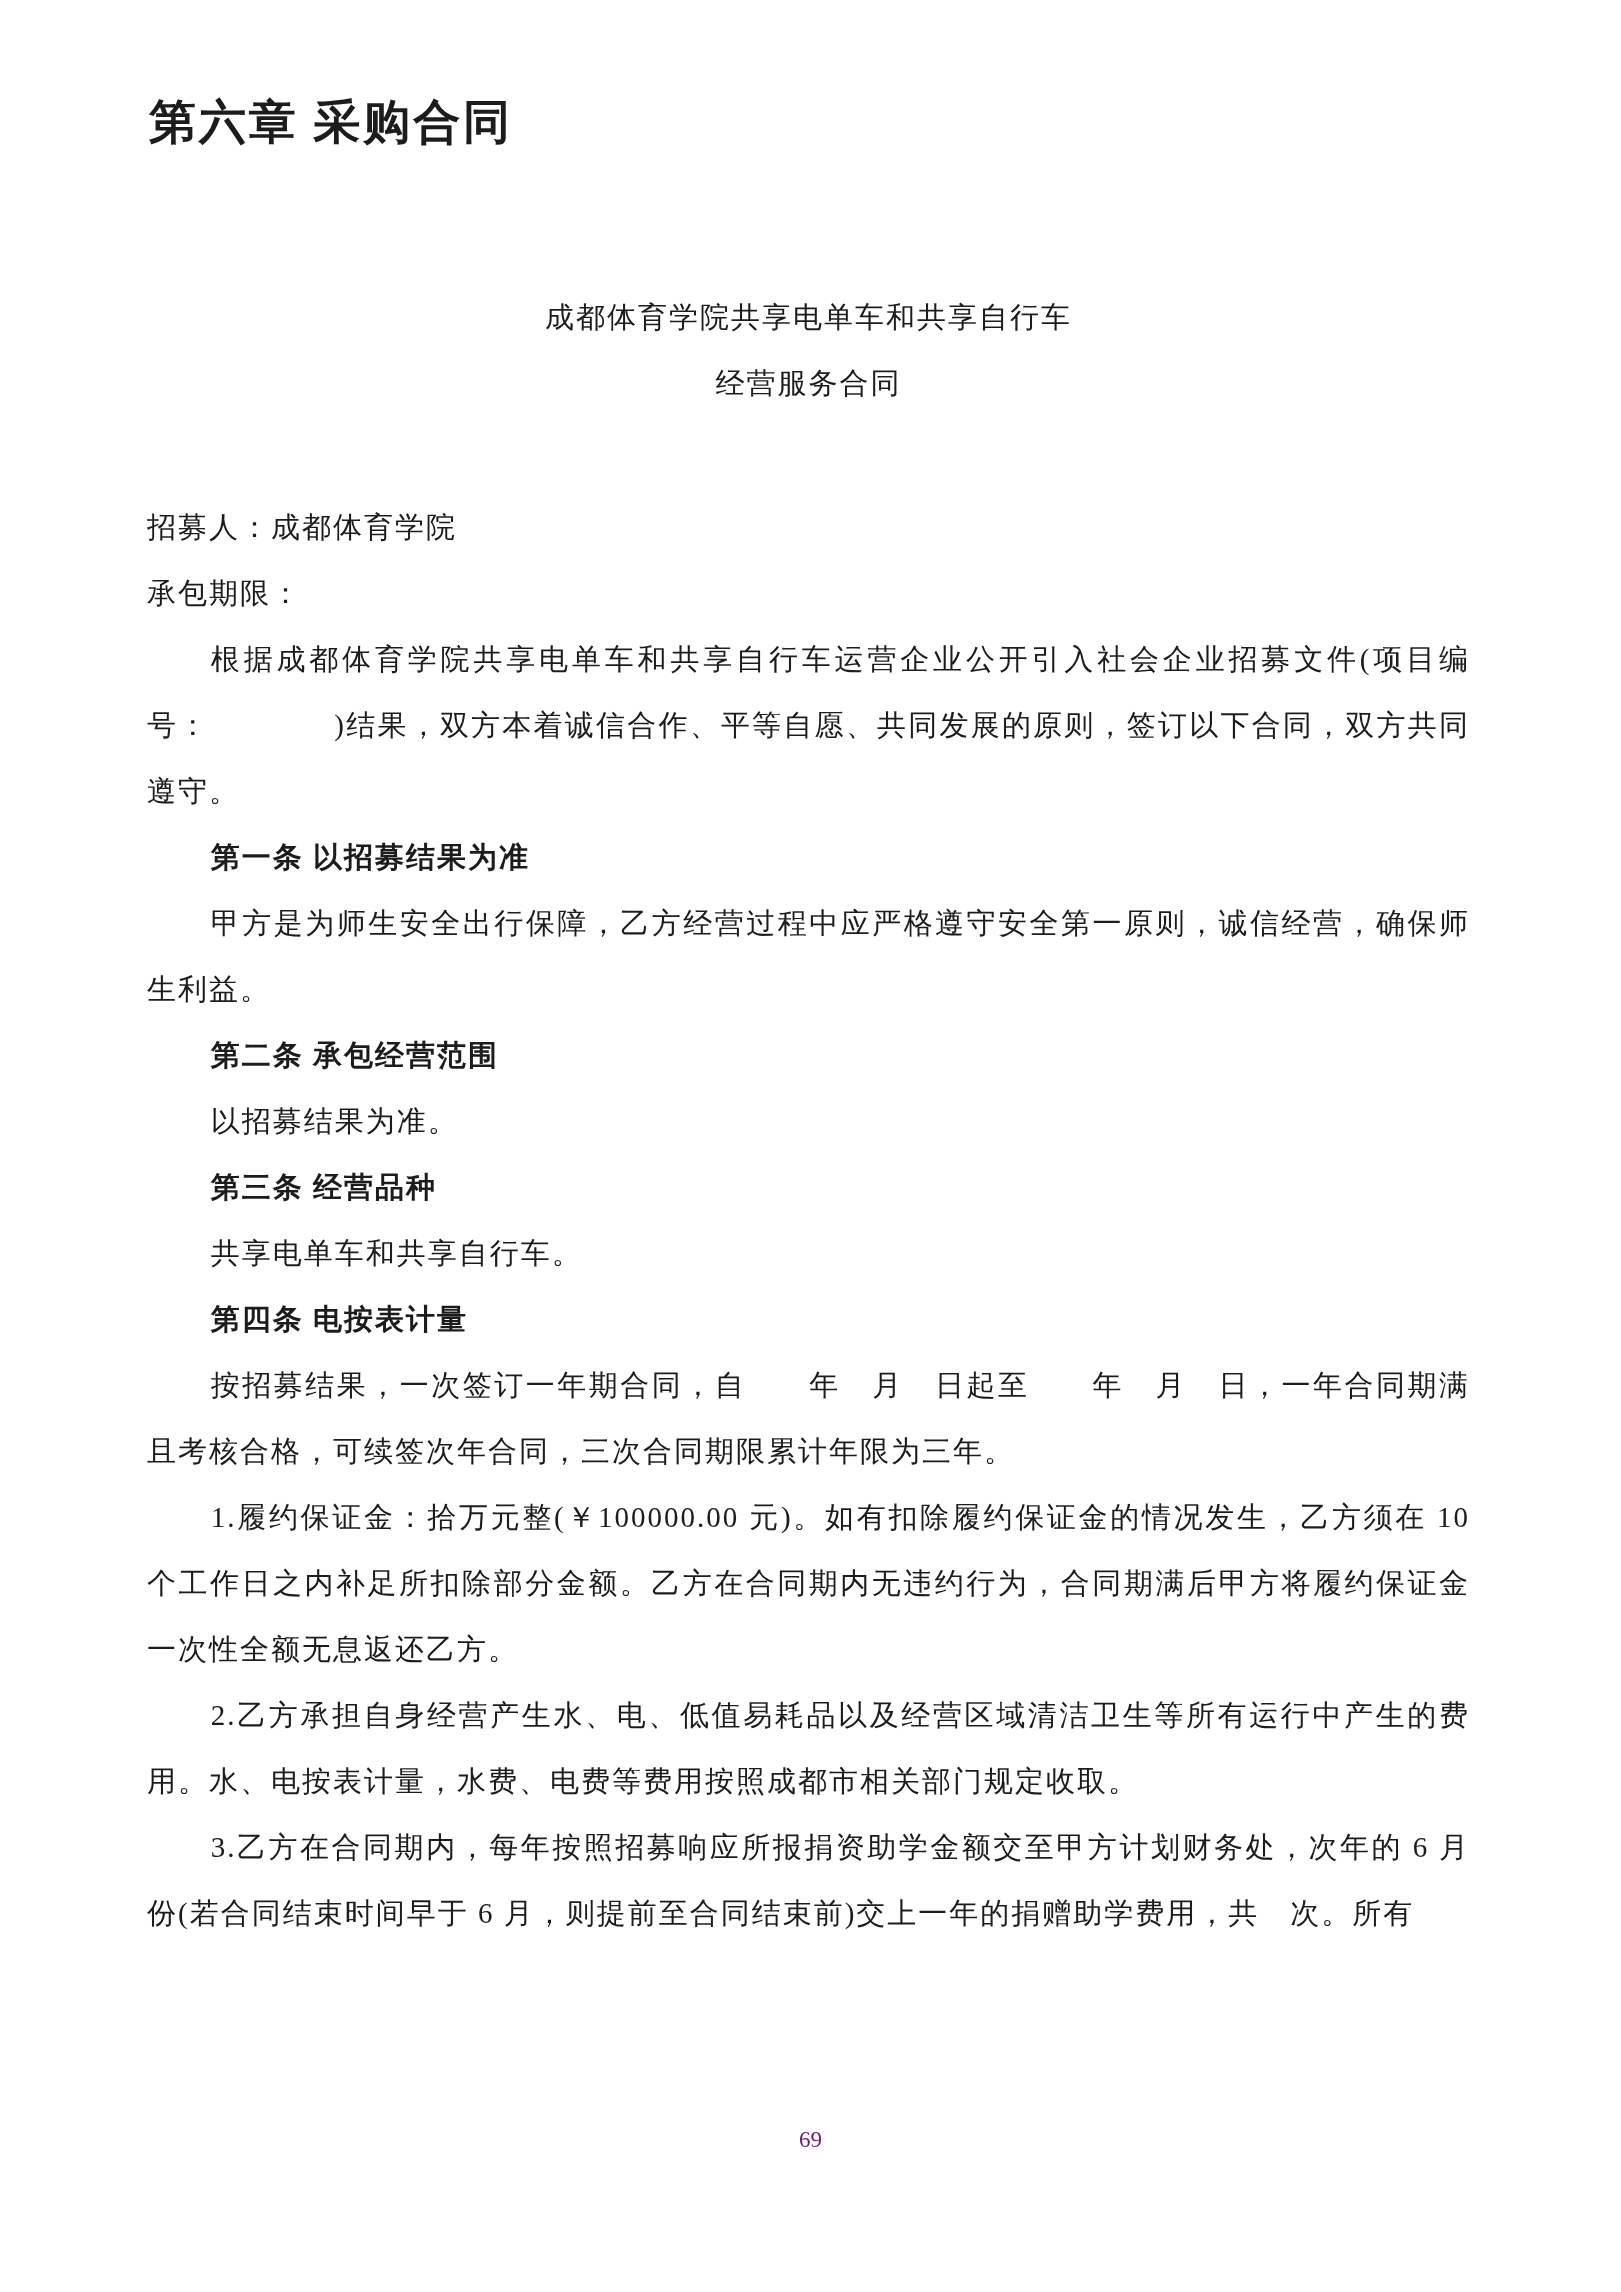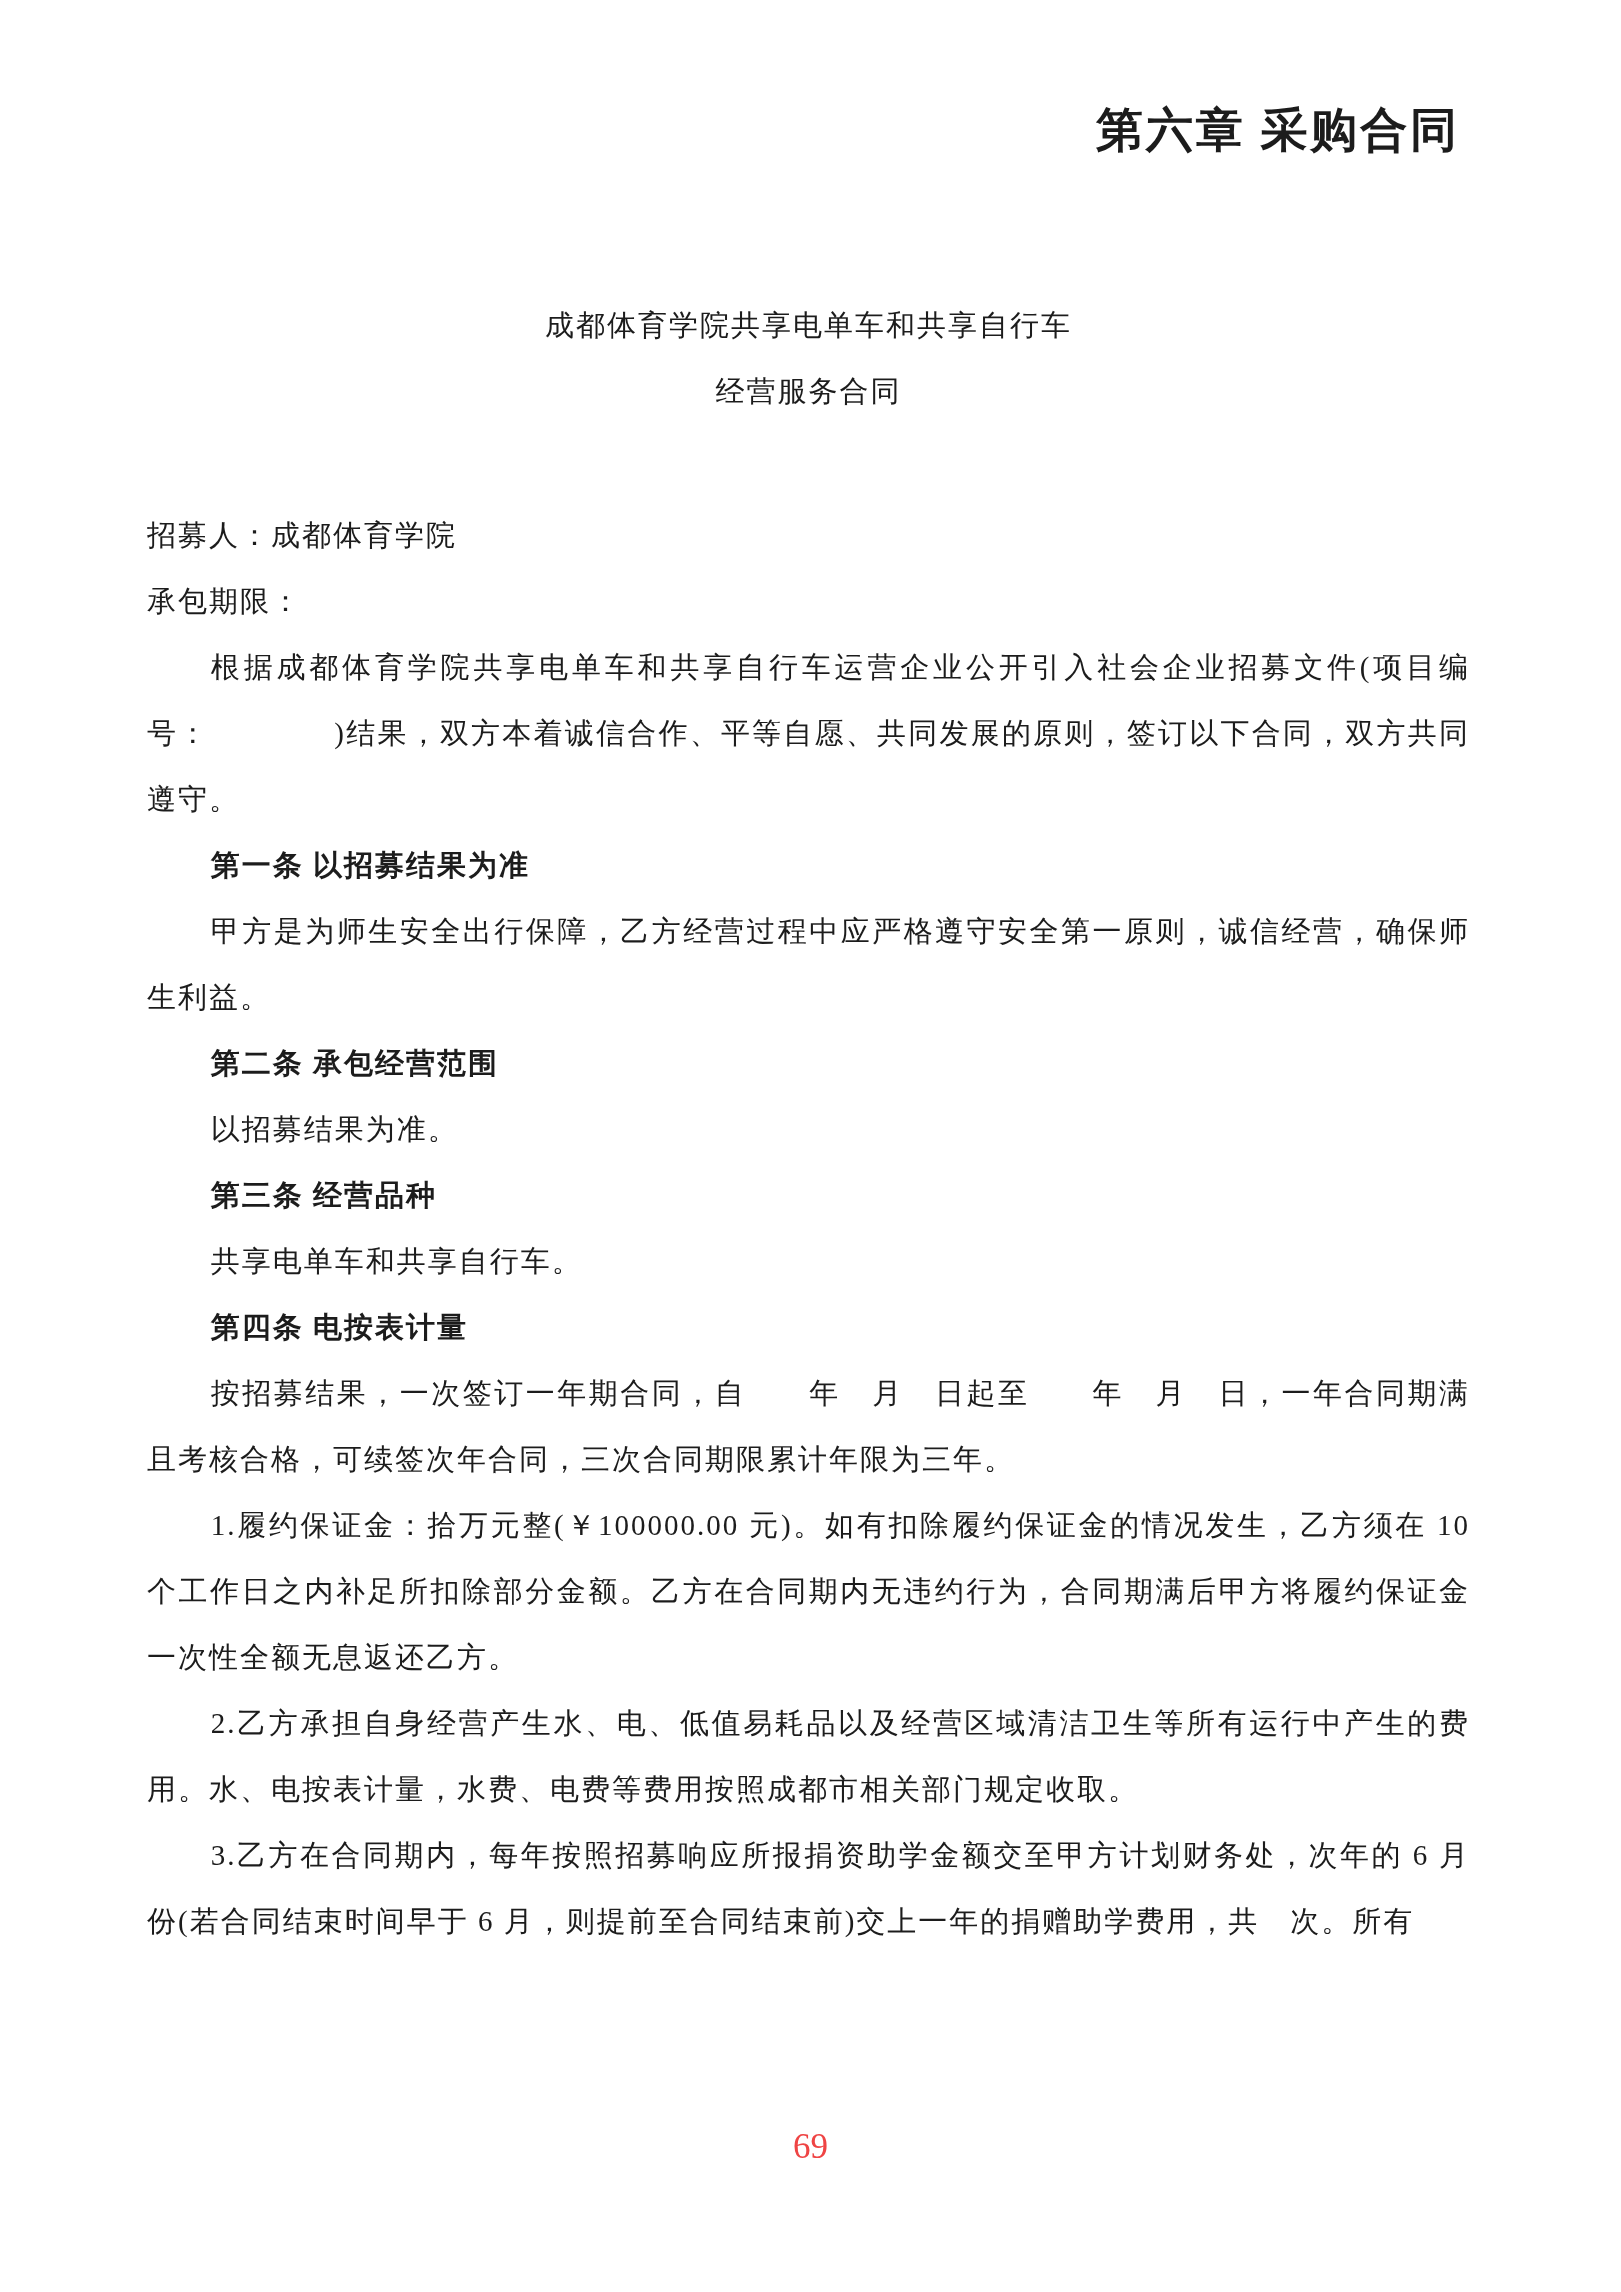--- a/index.html
+++ b/index.html
@@ -17,26 +17,26 @@
     color: #1c1c1c;
     overflow: hidden;
   }
   .content-area {
     position: absolute;
     left: 147px;
     top: 0;
     width: 1323px;
   }
   .title {
-    margin: 10px;
+    margin: 2px;
     padding-top: 86px;
     font-size: 47px;
     line-height: 69px;
     font-weight: bold;
-    text-align: right;
+    text-align: left;
     letter-spacing: 2.9px;
   }
   .subtitle {
     margin-top: 127px;
     text-align: center;
     font-size: 29px;
     letter-spacing: 2px;
   }
   .subtitle .sub-line {
     line-height: 66px;
@@ -71,22 +71,22 @@
   .para.heading {
     font-weight: bold;
     text-align: left;
   }
   .page-number {
     position: absolute;
     top: 2127px;
     left: 0;
     width: 100%;
     text-align: center;
-    font-size: 35px;
-    color: #ef4444;
+    font-size: 23px;
+    color: #701a75;
   }
 </style>
 </head>
 <body>
 
 <div class="page">
   <div class="content-area">
 
     <h1 class="title">第六章 采购合同</h1>
 

